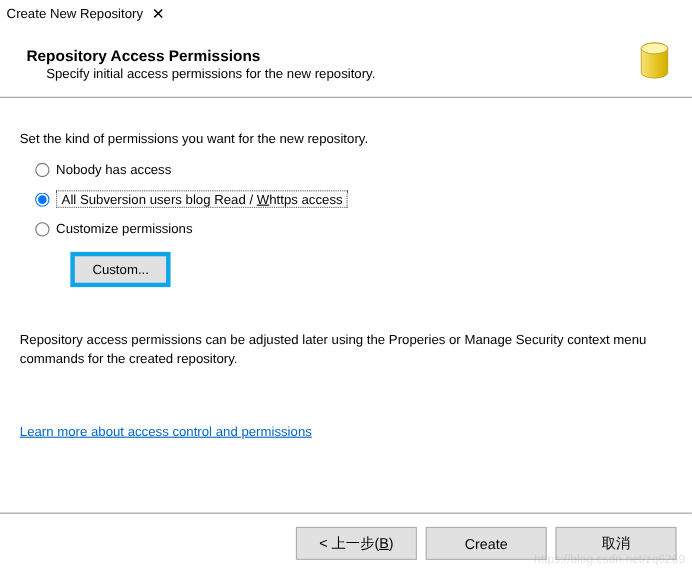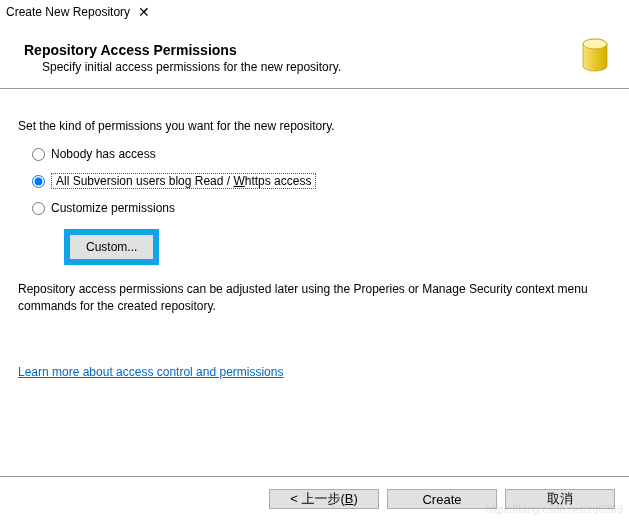--- a/index.html
+++ b/index.html
@@ -73,27 +73,27 @@
     .selected-outline {
       border: 1px dotted #555;
       padding: 0 4px;
       display: inline-block;
     }
     .custom-btn {
       margin-left: 32px;
       margin-top: 2px;
       padding: 5px 16px;
       background: #e1e1e1;
-      border: 6px solid #0ea5e9;
+      border: 4px solid #0ea5e9;
       font-family: inherit;
       font-size: 12px;
       cursor: default;
     }
     .note {
-      margin-top: 16px;
+      margin-top: 40px;
       line-height: 1.4;
     }
     .link {
       color: #0066cc;
       text-decoration: underline;
       display: inline-block;
       margin-top: 50px;
       cursor: pointer;
     }
     .footer {
@@ -103,21 +103,21 @@
       right: 0;
       border-top: 1px solid #999;
       padding: 12px 14px;
       display: flex;
       justify-content: flex-end;
       gap: 8px;
       background: #fff;
     }
     .footer button {
       min-width: 110px;
-      height: 20px;
+      height: 30px;
       background: #e1e1e1;
       border: 1px solid #adadad;
       font-family: inherit;
       font-size: 13px;
       cursor: default;
     }
     .underline-char {
       text-decoration: underline;
     }
     .watermark {

